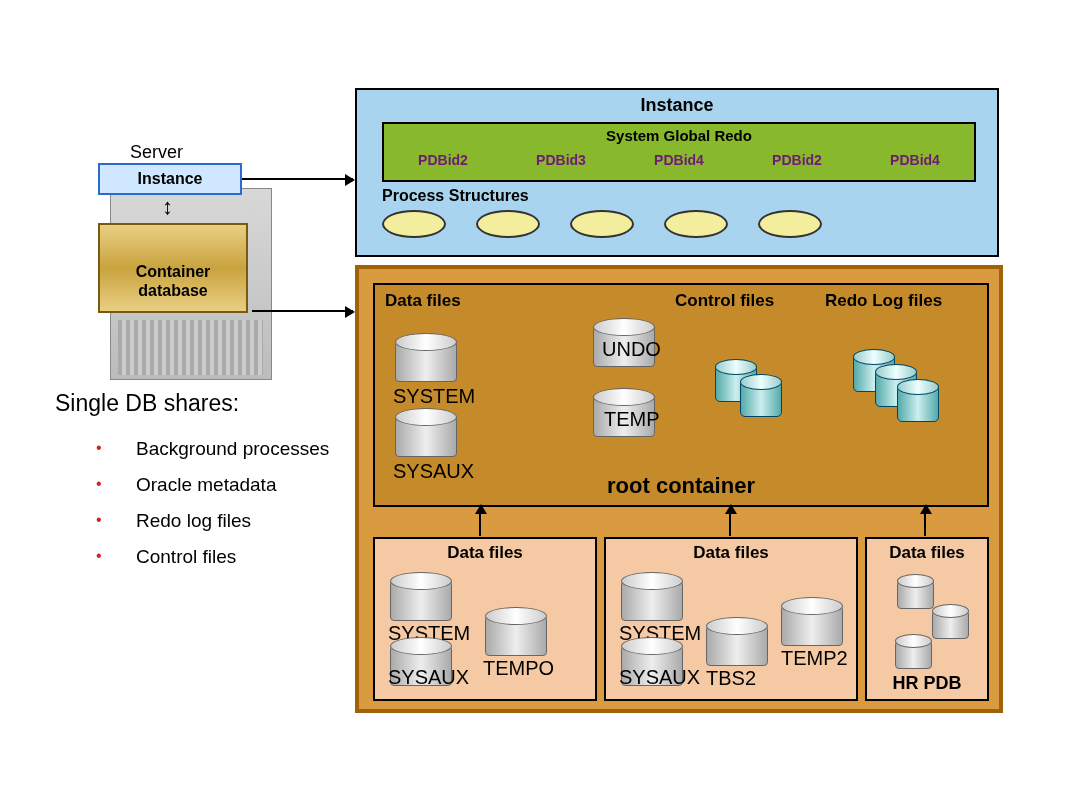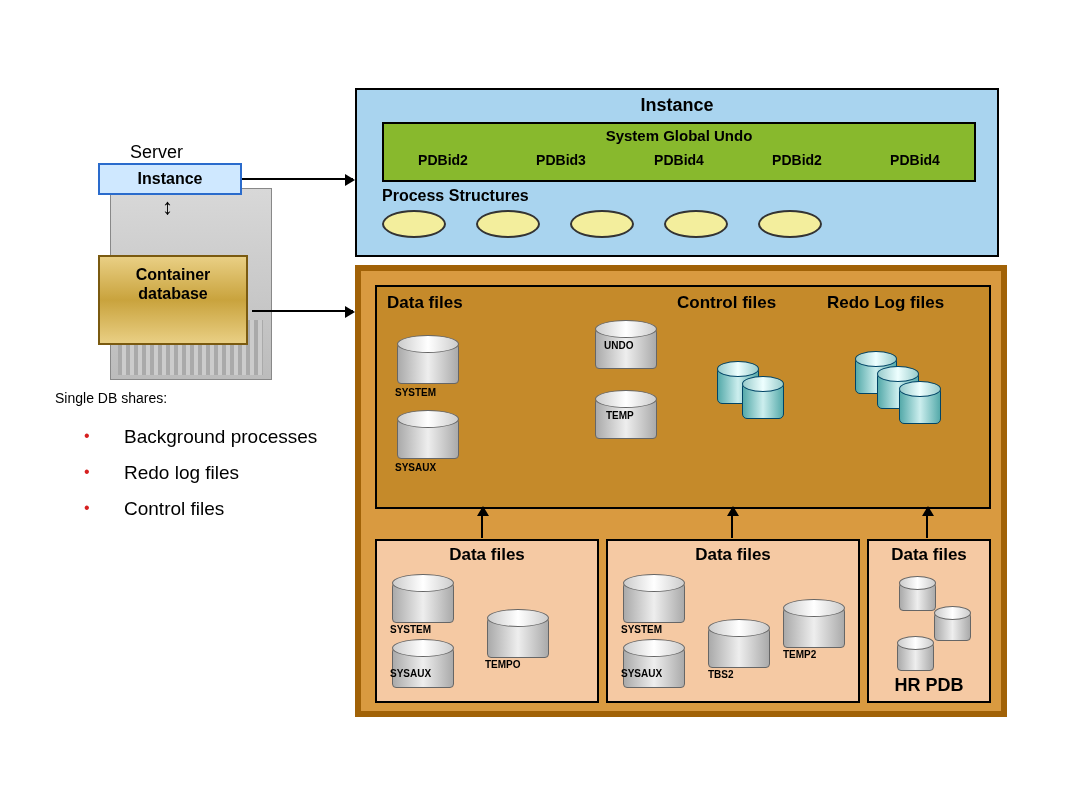--- a/index.html
+++ b/index.html
@@ -46,35 +46,34 @@
   }
   .container-db {
     position:absolute;
     left:98px; top:223px;
     width:150px; height:90px;
     background: linear-gradient(#e9cf84,#c9a33d,#e9cf84);
     border:2px solid #7a5a10;
     text-align:center;
     font-weight:bold;
     font-size:16px;
-    padding-top:8px;
+    padding-top:37px;
     box-sizing:border-box;
     line-height:1.2;
     z-index:5;
-    margin-top:32px;
   }
   
   .shares-title {
     position:absolute; left:55px; top:390px;
-    font-size:14px;
+    font-size:23px;
   }
   ul.shares {
     position:absolute; left:60px; top:415px;
     list-style:none;
-    margin:4px; padding:0;
+    margin:16px; padding:0;
     font-size:19px;
   }
   ul.shares li {
     position:relative;
     padding:7px 0 7px 60px;
   }
   ul.shares li::before {
     content:"\2022";
     color:#d62020;
     position:absolute;
@@ -109,21 +108,21 @@
     font-weight:bold;
     font-size:15px;
   }
   .sga-row {
     position:absolute; left:0; top:28px;
     width:100%;
     display:flex;
     justify-content:space-around;
     font-weight:bold;
     font-size:14px;
-    color:#000000;
+    color:#701a75;
     align-items:flex-end;
   }
   .proc-label {
     position:absolute; left:25px; top:97px;
     font-weight:bold;
     font-size:16px;
   }
   .proc-row {
     position:absolute; left:25px; top:120px;
     display:flex; gap:30px;
@@ -133,21 +132,21 @@
     background:#f3ee9d;
     border:2px solid #333;
     border-radius:50%;
   }
   
   .cdb-panel {
     position:absolute;
     left:355px; top:265px;
     width:640px; height:440px;
     background:#d99a40;
-    border:6px solid #a16207;
+    border:4px solid #a16207;
   }
   .root-box {
     position:absolute;
     left:14px; top:14px;
     width:612px; height:220px;
     background:#c58a2a;
     border:2px solid #000;
   }
   .root-title {
     position:absolute; left:0; bottom:6px;
@@ -180,21 +179,21 @@
     border-radius:5px;
   }
   .teal-cyl::before {
     content:""; position:absolute;
     left:-1px; top:-7px; width:40px; height:14px;
     background:linear-gradient(to right,#9cc,#eff,#9cc);
     border:1px solid #046;
     border-radius:50%;
   }
   .cyl-label {
-    font-weight:bold; font-size:10px;
+    font-weight:normal; font-size:20px;
   }
   
   .pdb {
     position:absolute;
     background:#f5c9a3;
     border:2px solid #000;
   }
   .pdb-title {
     position:absolute; left:0; bottom:5px;
     width:100%; text-align:center;
@@ -240,28 +239,29 @@
 <div class="instance-btn">Instance</div>
 <div class="updown-arrow">↕</div>
 <div class="container-db">Container database</div>
 
 <div class="harrow" style="left:240px; top:178px; width:113px;"></div>
 <div class="harrow" style="left:252px; top:310px; width:101px;"></div>
 
 <div class="shares-title">Single DB shares:</div>
 <ul class="shares">
   <li style="max-width:200px">Background processes</li>
+  <li>Oracle metadata</li>
   <li>Redo log files</li>
   <li>Control files</li>
 </ul>
 
 <div class="instance-panel">
   <div class="instance-title">Instance</div>
   <div class="sga">
-    <div class="sga-title">System Global Undo</div>
+    <div class="sga-title">System Global Redo</div>
     <div class="sga-row">
       <span>PDBid2</span>
       <span>PDBid3</span>
       <span>PDBid4</span>
       <span>PDBid2</span>
       <span>PDBid4</span>
     </div>
   </div>
   <div class="proc-label">Process Structures</div>
   <div class="proc-row">
@@ -308,20 +308,21 @@
     <div style="position:absolute;left:478px;top:70px">
       <div class="teal-cyl"></div>
     </div>
     <div style="position:absolute;left:500px;top:85px">
       <div class="teal-cyl"></div>
     </div>
     <div style="position:absolute;left:522px;top:100px">
       <div class="teal-cyl"></div>
     </div>
 
+    <div class="root-title">root container</div>
   </div>
 
   <div class="varrow" style="left:120px; top:237px; height:30px;"></div>
   <div class="varrow" style="left:370px; top:237px; height:30px;"></div>
   <div class="varrow" style="left:565px; top:237px; height:30px;"></div>
 
   <div class="pdb" style="left:14px; top:268px; width:220px; height:160px;">
     <div class="hdr">Data files</div>
     <div style="position:absolute;left:15px;top:40px">
       <div class="gray-cyl"></div>

